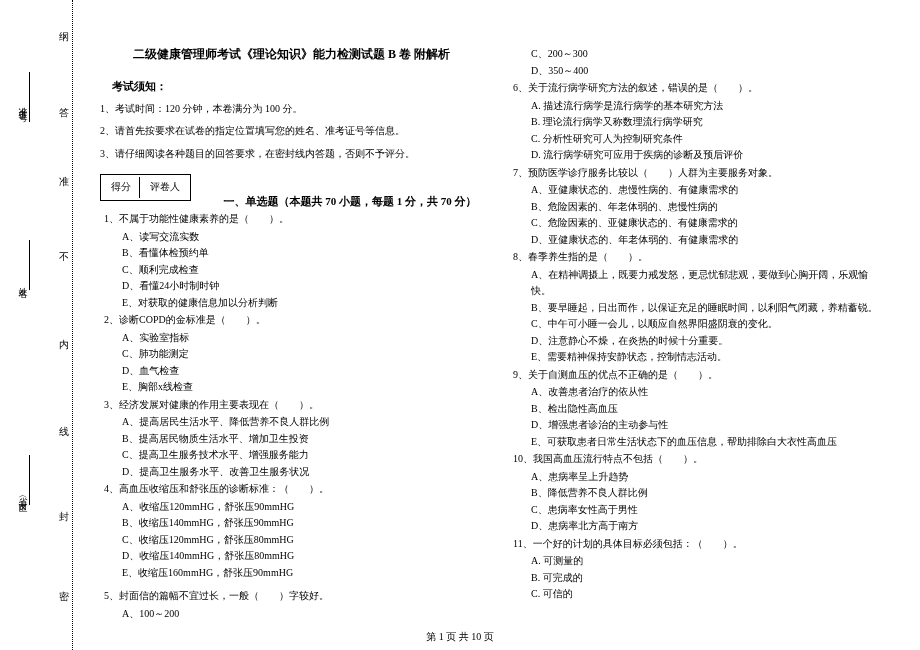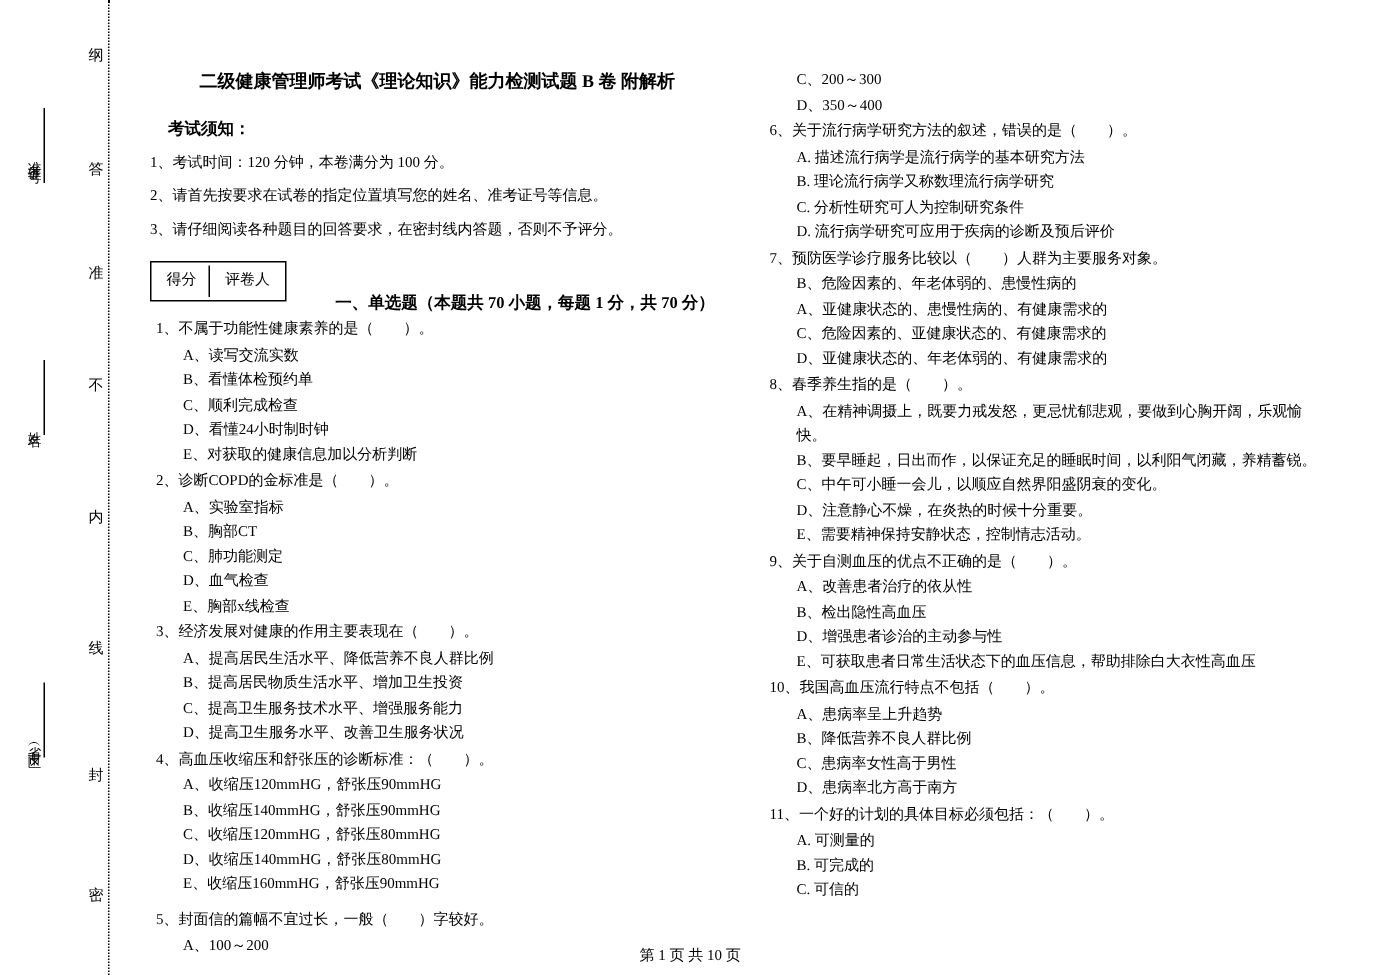--- a/index.html
+++ b/index.html
@@ -163,21 +163,20 @@
 
       <div class="q">1、不属于功能性健康素养的是（　　）。</div>
       <div class="opt">A、读写交流实数</div>
       <div class="opt">B、看懂体检预约单</div>
       <div class="opt">C、顺利完成检查</div>
       <div class="opt">D、看懂24小时制时钟</div>
       <div class="opt">E、对获取的健康信息加以分析判断</div>
 
       <div class="q">2、诊断COPD的金标准是（　　）。</div>
       <div class="opt">A、实验室指标</div>
-      <div class="opt">B、胸部CT</div>
       <div class="opt">C、肺功能测定</div>
       <div class="opt">D、血气检查</div>
       <div class="opt">E、胸部x线检查</div>
 
       <div class="q">3、经济发展对健康的作用主要表现在（　　）。</div>
       <div class="opt">A、提高居民生活水平、降低营养不良人群比例</div>
       <div class="opt">B、提高居民物质生活水平、增加卫生投资</div>
       <div class="opt">C、提高卫生服务技术水平、增强服务能力</div>
       <div class="opt">D、提高卫生服务水平、改善卫生服务状况</div>
 
@@ -199,22 +198,22 @@
       <div class="opt">C、200～300</div>
       <div class="opt">D、350～400</div>
 
       <div class="q">6、关于流行病学研究方法的叙述，错误的是（　　）。</div>
       <div class="opt">A. 描述流行病学是流行病学的基本研究方法</div>
       <div class="opt">B. 理论流行病学又称数理流行病学研究</div>
       <div class="opt">C. 分析性研究可人为控制研究条件</div>
       <div class="opt">D. 流行病学研究可应用于疾病的诊断及预后评价</div>
 
       <div class="q">7、预防医学诊疗服务比较以（　　）人群为主要服务对象。</div>
+      <div class="opt">A、亚健康状态的、患慢性病的、有健康需求的</div>
       <div class="opt">B、危险因素的、年老体弱的、患慢性病的</div>
-      <div class="opt">A、亚健康状态的、患慢性病的、有健康需求的</div>
       <div class="opt">C、危险因素的、亚健康状态的、有健康需求的</div>
       <div class="opt">D、亚健康状态的、年老体弱的、有健康需求的</div>
 
       <div class="q">8、春季养生指的是（　　）。</div>
       <div class="opt">A、在精神调摄上，既要力戒发怒，更忌忧郁悲观，要做到心胸开阔，乐观愉快。</div>
       <div class="opt">B、要早睡起，日出而作，以保证充足的睡眠时间，以利阳气闭藏，养精蓄锐。</div>
       <div class="opt">C、中午可小睡一会儿，以顺应自然界阳盛阴衰的变化。</div>
       <div class="opt">D、注意静心不燥，在炎热的时候十分重要。</div>
       <div class="opt">E、需要精神保持安静状态，控制情志活动。</div>
 

